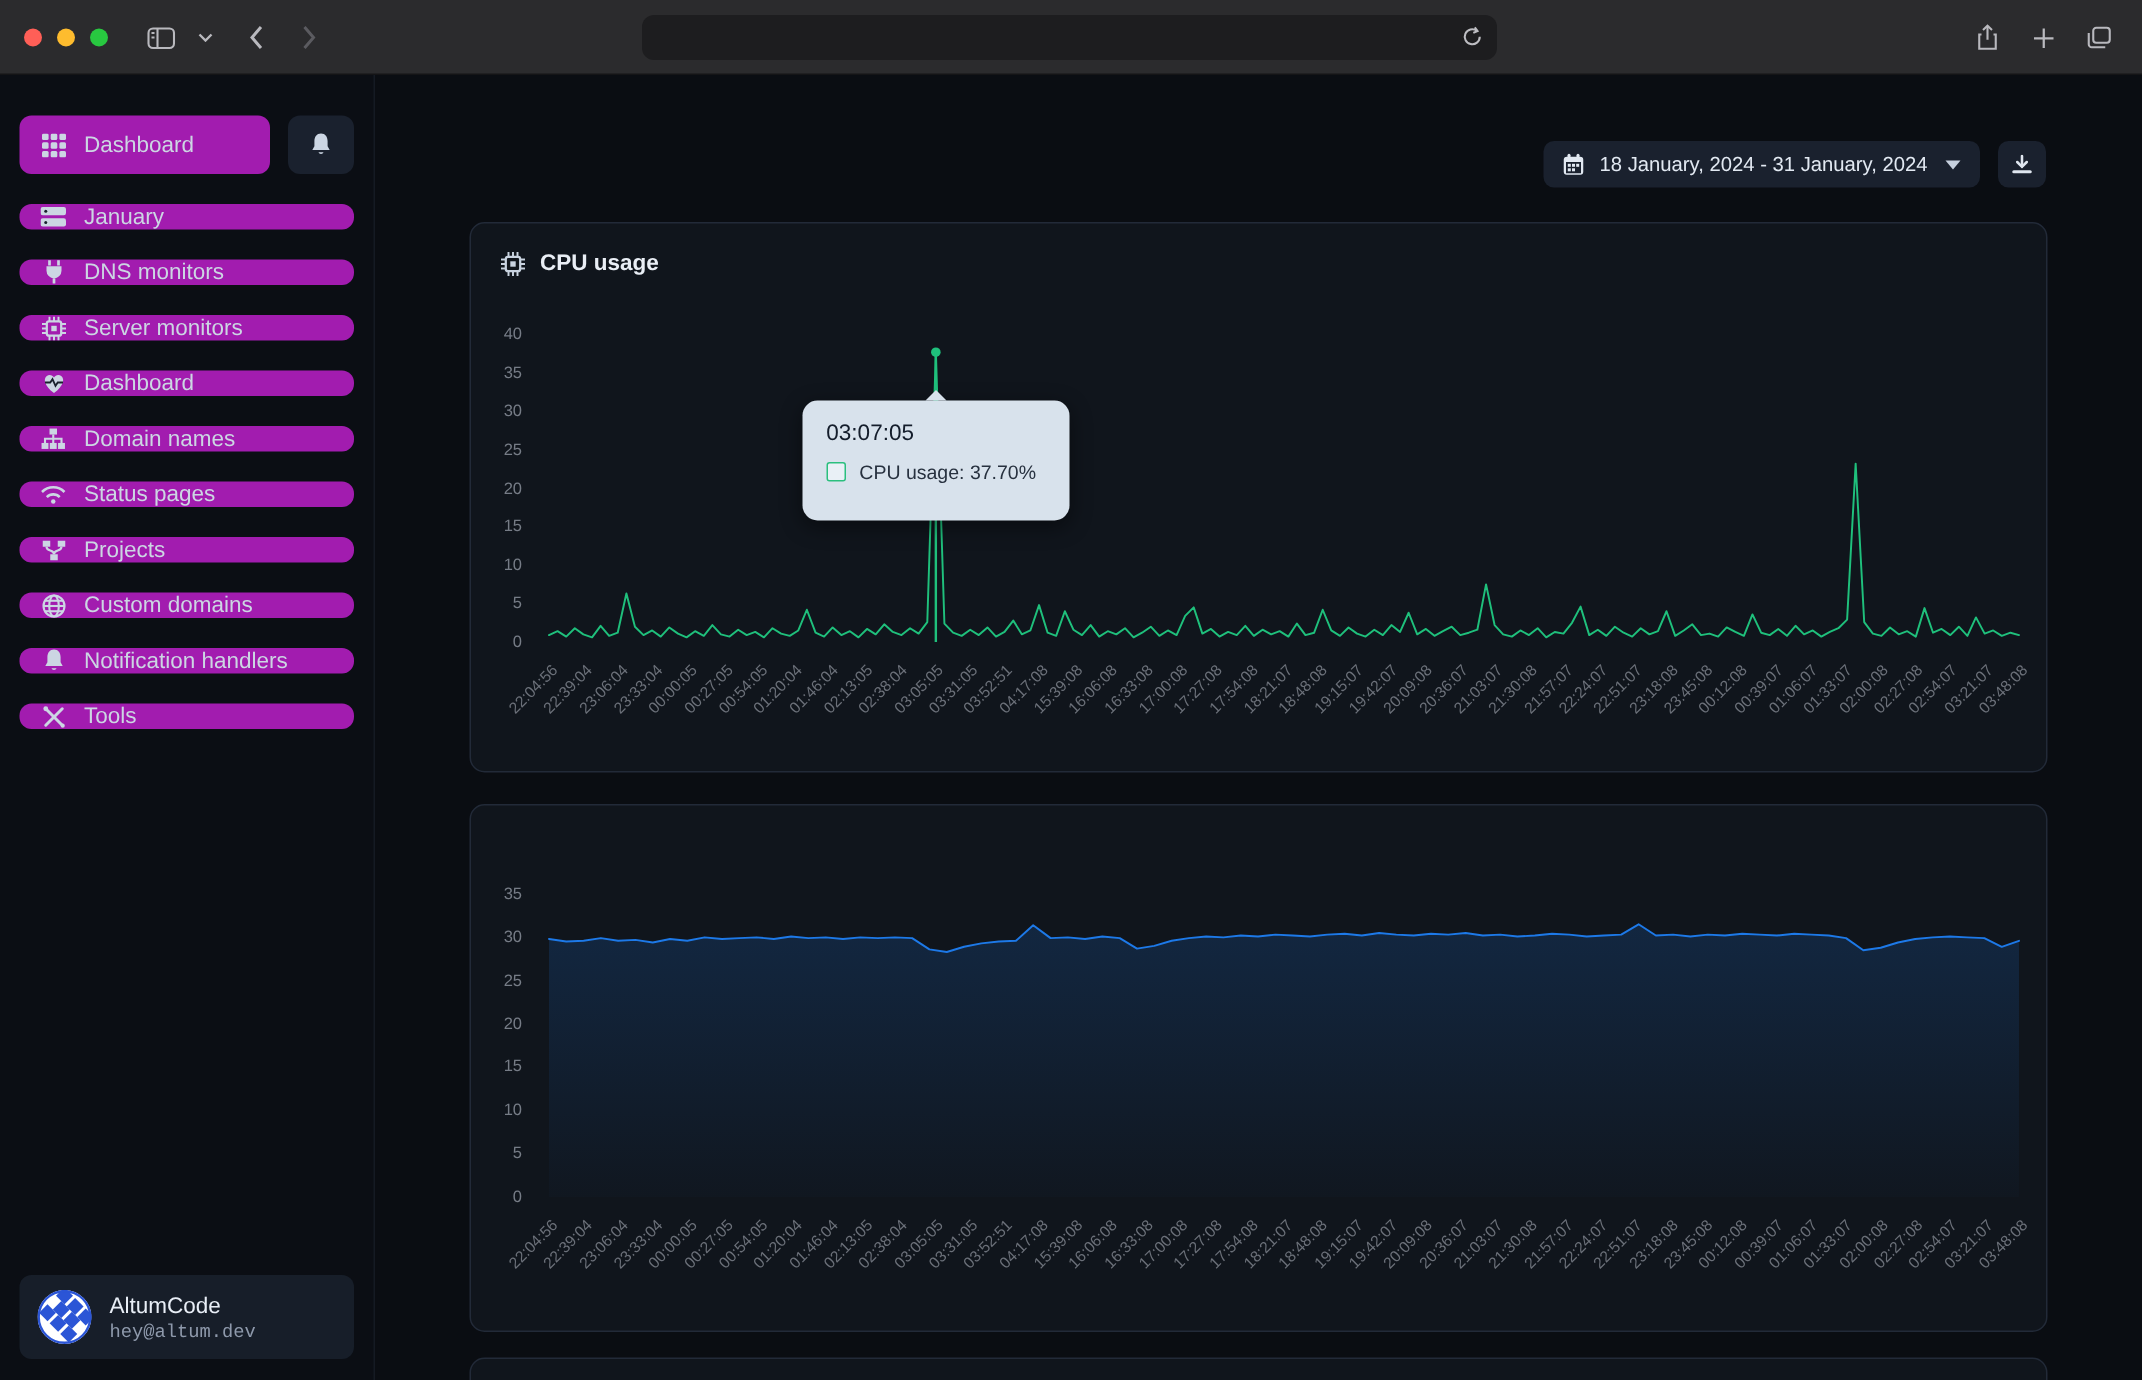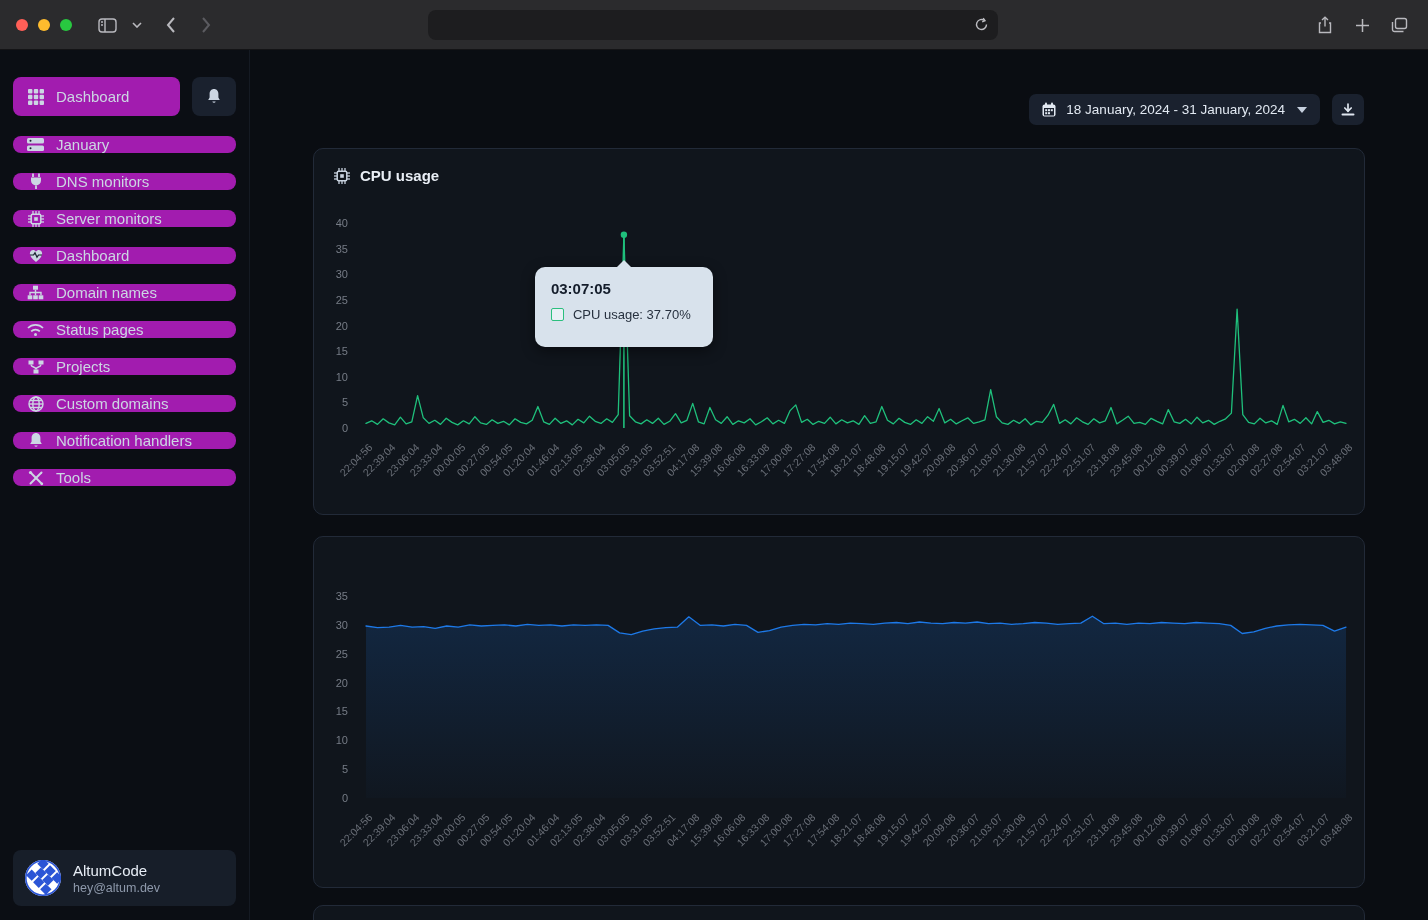--- a/index.html
+++ b/index.html
@@ -27,21 +27,21 @@
   .nav { display:flex; flex-direction:column; gap:20px; padding:27px 13px 0 13px; }
   .nav-row { display:flex; gap:12px; }
   .nav-item { display:flex; align-items:center; height:39px; background:#a21caf;
     border-radius:8px; color:#ccd6e3; font-size:15px; padding:0 14px; cursor:pointer; flex:1; }
   .nav-item .ic { width:17px; height:17px; margin-right:12px; flex:0 0 17px; display:flex; align-items:center; justify-content:center; }
   .bell-btn { width:44px; flex:0 0 44px; background:#1a212e; border-radius:8px;
     display:flex; align-items:center; justify-content:center; color:#ccd6e3; cursor:pointer; }
   .account { position:absolute; left:13px; right:13px; bottom:14px; height:56px;
     background:#171e29; border-radius:8px; display:flex; align-items:center; padding:0 12px; gap:12px; cursor:pointer; }
   .acc-name { color:#e8eef6; font-size:15px; }
-  .acc-email { color:#8e99ab; font-size:12.5px; margin-top:2px; }
+  .acc-email { color:#8e99ab; font-size:12.5px; margin-top:2px;font-family:Liberation Mono, monospace; }
 
   .main { position:absolute; left:250px; top:0; width:1178px; height:870px; overflow:hidden; }
 
   
   .toolbar { position:absolute; top:44px; right:64px; display:flex; gap:12px; }
   .date-btn { height:31px; background:#1a212e; border-radius:7px; display:flex; align-items:center;
     gap:10px; padding:0 13px; color:#e2e9f2; font-size:13.5px; cursor:pointer; }
   .caret { width:0; height:0; border-left:5px solid transparent; border-right:5px solid transparent;
     border-top:6px solid #c6d0de; margin-left:2px; }
   .dl-btn { width:32px; height:31px; background:#1a212e; border-radius:7px; display:flex;
@@ -70,21 +70,21 @@
   .card-ram .x-labels { top:266px; }
   .xtick { position:absolute; top:8px; color:#6b7079; font-size:10.5px; white-space:nowrap;
     transform:translateX(-100%) rotate(-45deg); transform-origin:100% 0; }
 
   
   .tooltip { position:absolute; top:118px; width:178px; height:80px; background:#d8e2ec;
     border-radius:10px; padding:13px 16px; transform:translateX(-50%); z-index:5;
     box-shadow:0 4px 14px rgba(0,0,0,.45); }
   .tooltip::before { content:''; position:absolute; top:-7px; left:50%; margin-left:-7px;
     border-left:7px solid transparent; border-right:7px solid transparent; border-bottom:7px solid #d8e2ec; }
-  .tt-time { color:#141d2b; font-size:15px; font-weight:700; }
+  .tt-time { color:#141d2b; font-size:15px; font-weight:400; }
   .tt-row { display:flex; align-items:center; gap:9px; margin-top:10px; }
   .tt-swatch { width:13px; height:13px; border:1.5px solid #2bbf7e; border-radius:2px; background:#e9f0f6; }
   .tt-label { color:#27313f; font-size:13px; }
 
   svg.icon { display:block; }
 </style>
 </head>
 <body>
 
 <div class="chrome">

